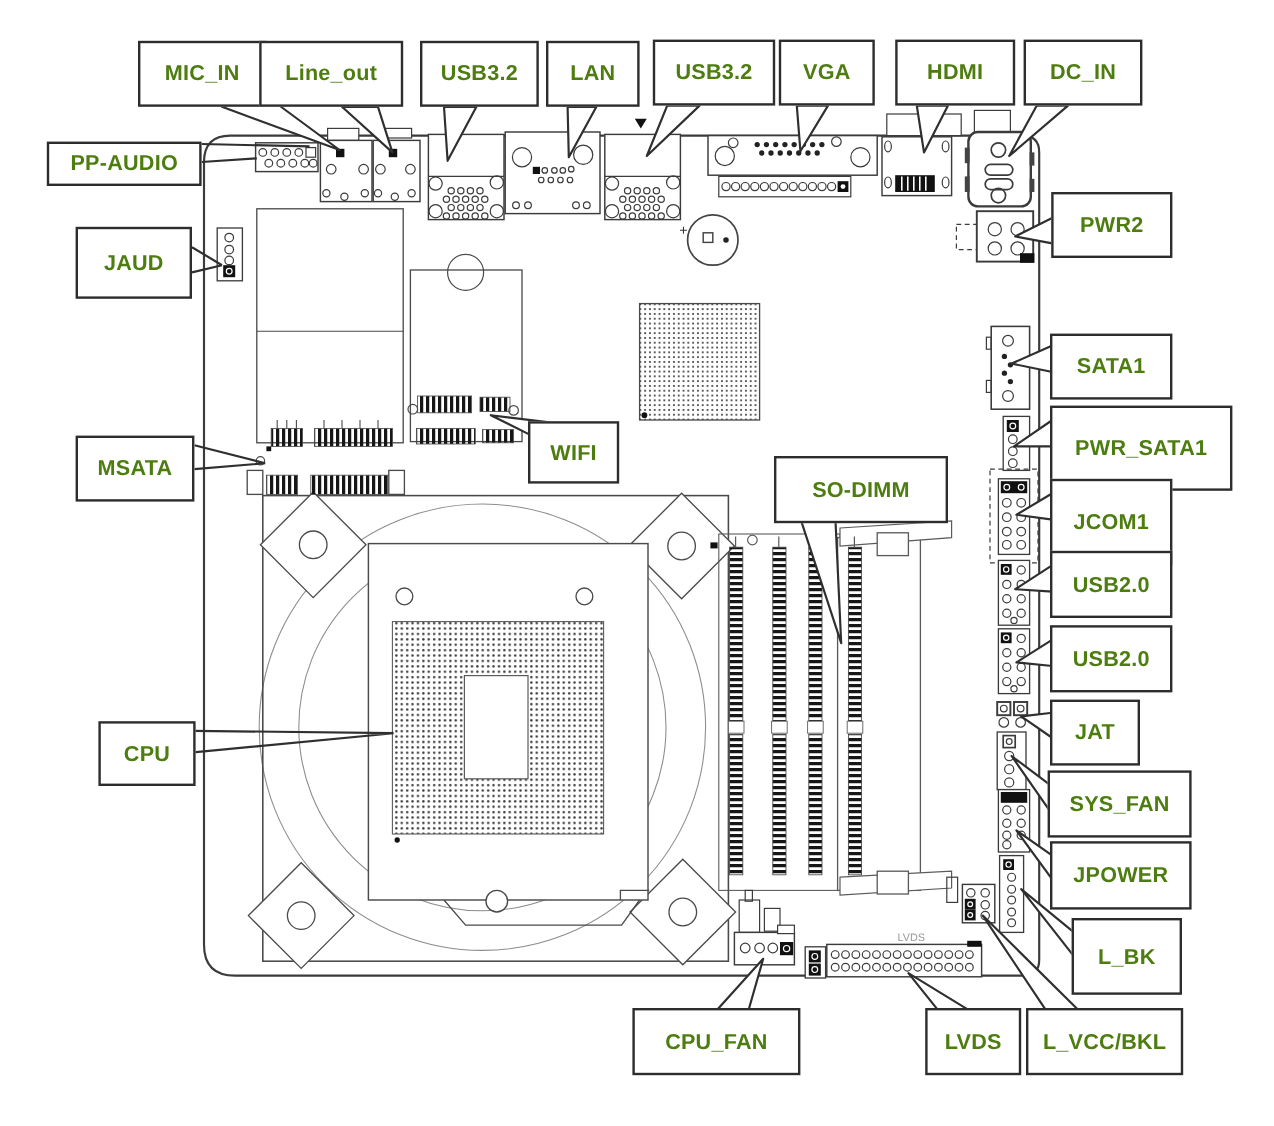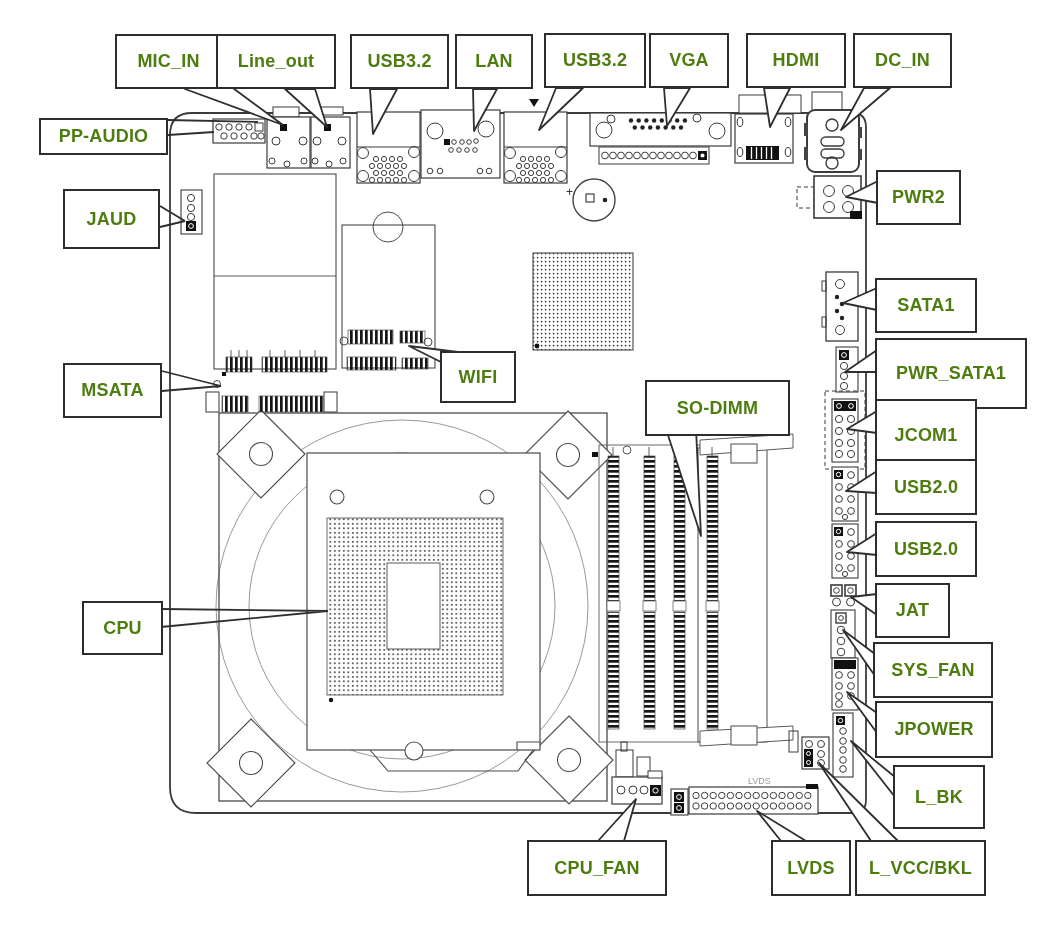--- a/index.html
+++ b/index.html
@@ -553,21 +553,21 @@
   <div class="callout" style="left:746px;top:33px;width:100px;height:55px">HDMI</div>
   <div class="callout" style="left:853px;top:33px;width:99px;height:55px">DC_IN</div>
 
   <div class="callout" style="left:39px;top:118px;width:129px;height:37px">PP-AUDIO</div>
   <div class="callout" style="left:63px;top:189px;width:97px;height:60px">JAUD</div>
   <div class="callout" style="left:82px;top:601px;width:81px;height:54px">CPU</div>
   <div class="callout" style="left:63px;top:363px;width:99px;height:55px">MSATA</div>
   <div class="callout" style="left:440px;top:351px;width:76px;height:52px">WIFI</div>
   <div class="callout" style="left:645px;top:380px;width:145px;height:56px">SO-DIMM</div>
 
-  <div class="callout" style="left:876px;top:170px;width:85px;height:55px">PWR2</div>
+  <div class="callout" style="left:876px;top:160px;width:101px;height:55px">PWR2</div>
   <div class="callout" style="left:875px;top:278px;width:102px;height:55px">SATA1</div>
   <div class="callout" style="left:875px;top:338px;width:152px;height:71px">PWR_SATA1</div>
   <div class="callout" style="left:875px;top:399px;width:102px;height:72px">JCOM1</div>
   <div class="callout" style="left:875px;top:459px;width:102px;height:56px">USB2.0</div>
   <div class="callout" style="left:875px;top:521px;width:102px;height:56px">USB2.0</div>
   <div class="callout" style="left:873px;top:642px;width:120px;height:56px">SYS_FAN</div>
   <div class="callout" style="left:875px;top:583px;width:75px;height:55px">JAT</div>
   <div class="callout" style="left:875px;top:701px;width:118px;height:57px">JPOWER</div>
   <div class="callout" style="left:893px;top:765px;width:92px;height:64px">L_BK</div>
 

